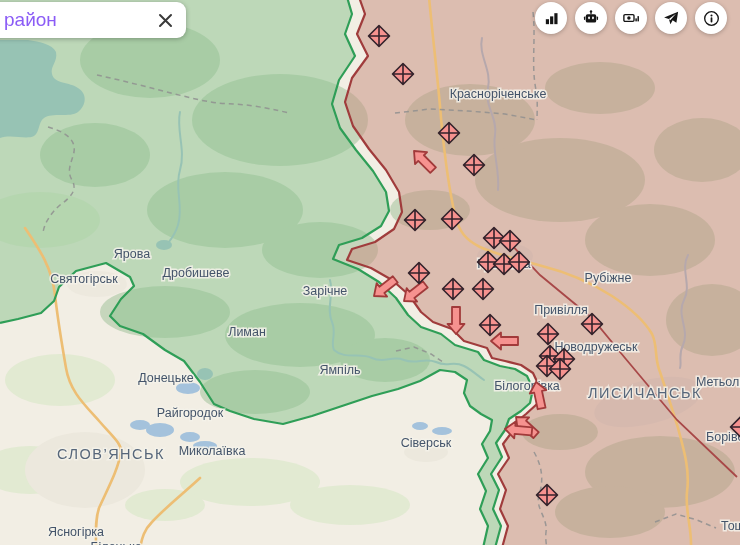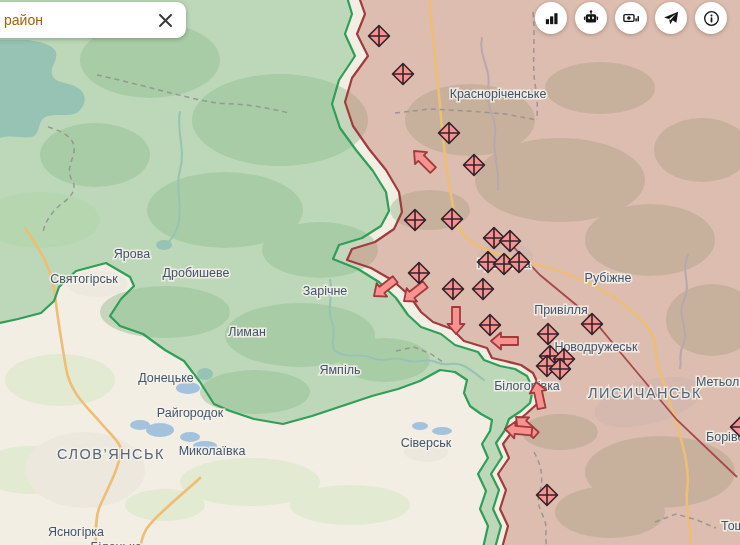--- a/index.html
+++ b/index.html
@@ -22,21 +22,21 @@
   .oblast{fill:none;stroke:var(--oblast-line,#a84848);stroke-width:1.8;}
   .map-label{fill:var(--label,#44546a);font-size:12.5px;text-anchor:middle;
              paint-order:stroke;stroke:rgba(245,242,234,.85);stroke-width:3px;}
   .map-label.big{fill:var(--label-big,#56667a);font-size:14.5px;letter-spacing:1.5px;}
   .map-label.edge{text-anchor:start;}
   .unit-marker{fill:var(--marker-fill,#f6928f);stroke:var(--marker-stroke,#33222b);stroke-width:1.6;stroke-linejoin:round;}
   .attack-arrow{fill:var(--arrow-fill,#f6928f);stroke:var(--arrow-stroke,#a13a3a);stroke-width:1.8;stroke-linejoin:round;}
   
   .search-box{position:absolute;left:-72px;top:2px;width:258px;height:36px;background:#fff;
               border-radius:9px;box-shadow:0 1px 5px rgba(0,0,0,.28);display:flex;align-items:center;}
-  .search-text{margin-left:76px;font-size:14px;color:#a16207;flex:1;white-space:nowrap;overflow:hidden;}
+  .search-text{margin-left:76px;font-size:19px;color:#8b5cf6;flex:1;white-space:nowrap;overflow:hidden;}
   .search-clear{width:30px;height:30px;display:flex;align-items:center;justify-content:center;cursor:pointer;margin-right:6px;}
   .toolbar{position:absolute;top:2px;right:13px;display:flex;gap:8px;}
   .tool-btn{width:32px;height:32px;border-radius:50%;background:#fff;box-shadow:0 1px 4px rgba(0,0,0,.25);
             display:flex;align-items:center;justify-content:center;cursor:pointer;color:#151515;}
 </style>
 </head>
 <body>
 
 <div class="screen">
 

